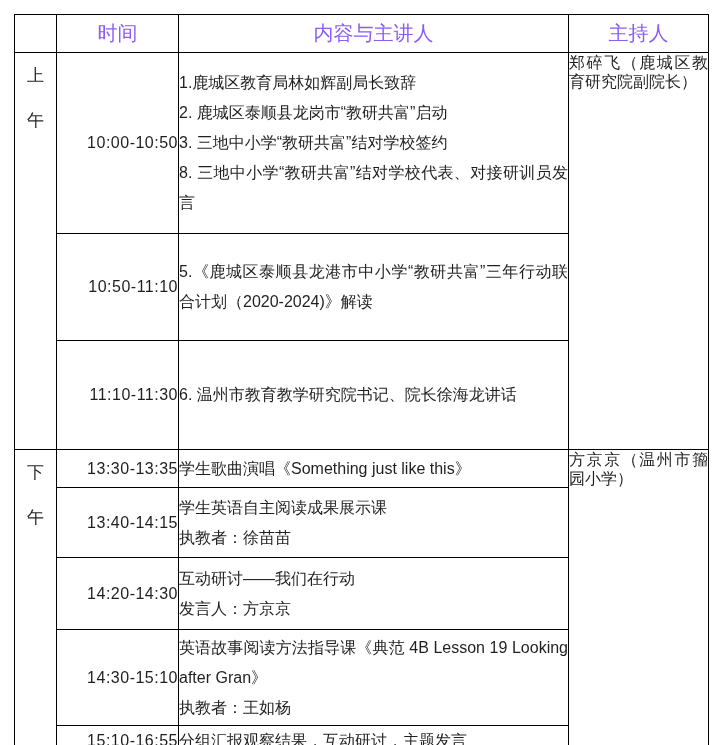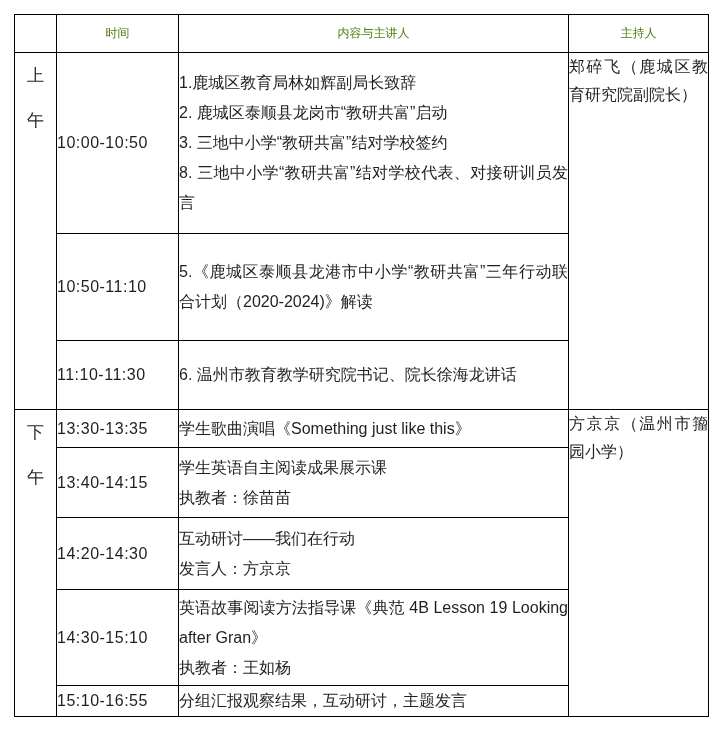--- a/index.html
+++ b/index.html
@@ -28,50 +28,50 @@
   table.schedule td, table.schedule th {
     border: 1px solid #000000;
     padding: 0;
     font-weight: normal;
     background: #ffffff;
     overflow: hidden;
   }
   th.head {
     text-align: center;
     vertical-align: middle;
-    font-size: 12px;
-    color: #4d7c0f;
+    font-size: 20px;
+    color: #8b5cf6;
   }
   td.c-period {
     text-align: center;
     vertical-align: top;
     font-size: 17px;
   }
   td.period-am { padding-top: 55px; }
   td.period-pm { padding-top: 72px; }
   .period-char { line-height: 45px; height: 45px; }
   td.c-time {
-    text-align: left;
+    text-align: right;
     vertical-align: middle;
     letter-spacing: 0.5px;
   }
   td.c-content {
     vertical-align: middle;
     padding: 2px 8px 2px 9px;
     line-height: 30px;
     margin-left: 24px;
   }
   .content-line {
     text-align: justify;
   }
   td.c-host {
     vertical-align: top;
     padding-left: 9px;
     padding-right: 10px;
-    line-height: 28px;
+    line-height: 19px;
     text-align: justify;
   }
   td.host-am { padding-top: 112px; }
   td.host-pm { padding-top: 26px; }
 </style>
 </head>
 <body>
 
 <div class="page">
   <table class="schedule">
@@ -105,21 +105,21 @@
       <td class="c-host host-am" rowspan="3">郑碎飞（鹿城区教育研究院副院长）</td>
     </tr>
 
     <tr style="height:107px">
       <td class="c-time">10:50-11:10</td>
       <td class="c-content">
         <div class="content-line">5.《鹿城区泰顺县龙港市中小学“教研共富”三年行动联合计划（2020-2024)》解读</div>
       </td>
     </tr>
 
-    <tr style="height:69px">
+    <tr style="height:109px">
       <td class="c-time">11:10-11:30</td>
       <td class="c-content">
         <div class="content-line">6. 温州市教育教学研究院书记、院长徐海龙讲话</div>
       </td>
     </tr>
 
     <tr style="height:38px">
       <td class="c-period period-pm" rowspan="5">
         <div class="period-char">下</div>
         <div class="period-char">午</div>

